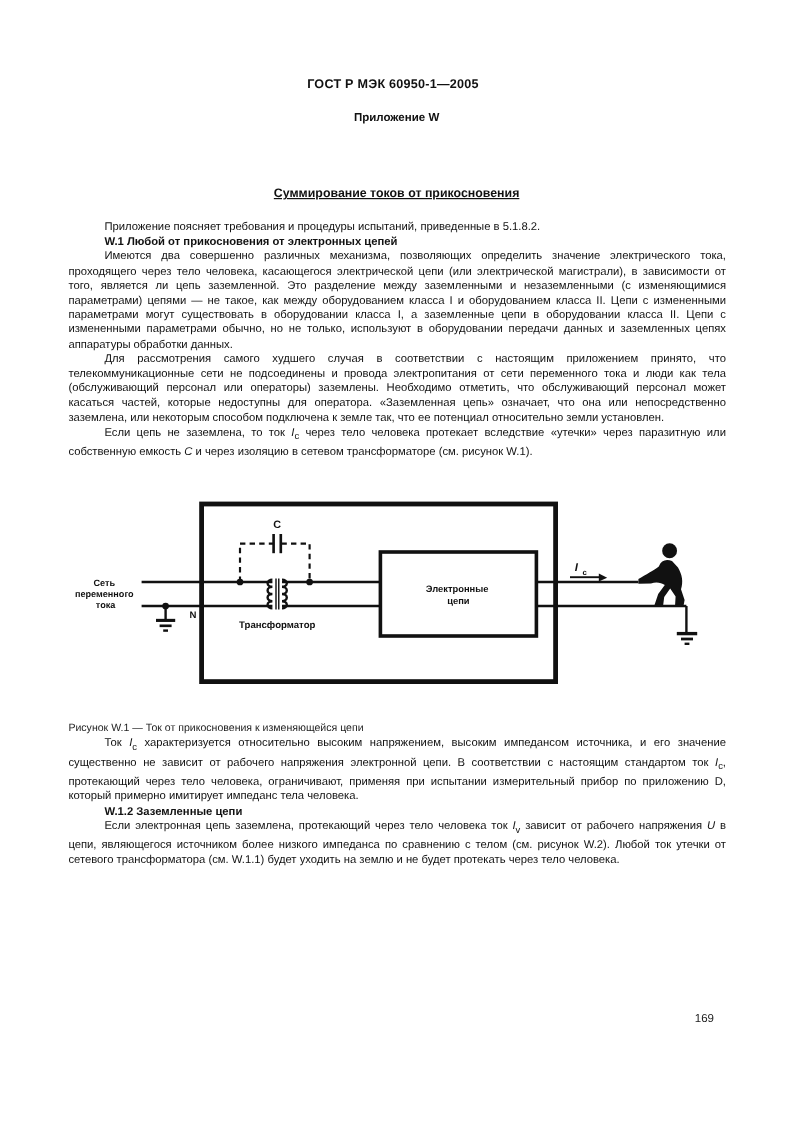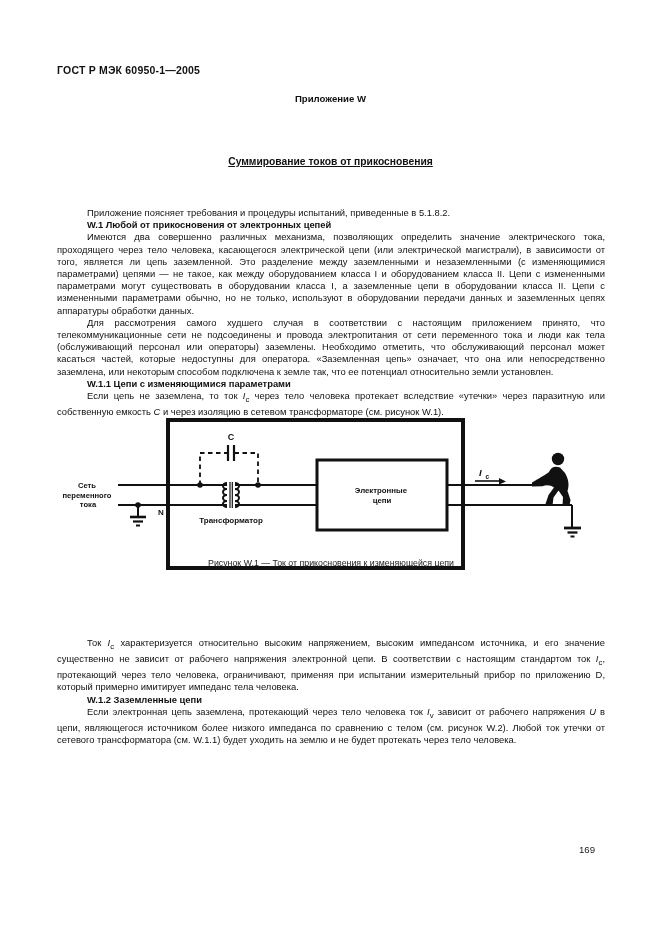--- a/index.html
+++ b/index.html
@@ -4,40 +4,40 @@
 <style>
   html,body { margin:0; padding:0; background:#e8e8e8; }
   .page {
     position:relative; width:661px; height:936px; margin:0 auto;
     background:#ffffff; color:#111;
     font-family:"Liberation Sans","DejaVu Sans",sans-serif;
     overflow:hidden;
   }
   .doc-header {
     position:absolute; top:64px; left:57px; right:63px;
-    text-align:left; font-weight:bold; font-size:10.5px; letter-spacing:.2px;
+    text-align:center; font-weight:bold; font-size:10.5px; letter-spacing:.2px;
   }
   .appendix-block {
     position:absolute; top:93px; left:0; width:661px;
     text-align:center; font-weight:bold; font-size:9.6px; line-height:12.5px;
   }
   .doc-title {
     position:absolute; top:156px; left:0; width:661px;
     text-align:center; font-weight:bold; font-size:10.3px;text-decoration:underline;
   }
   .text-block {
     position:absolute; left:57px; width:548px;
-    font-size:9.4px; line-height:12.2px; text-align:justify;margin-top:24px;
+    font-size:9.4px; line-height:12.2px; text-align:justify;
   }
   .text-block p { margin:0; text-indent:30px; }
   .text-block p.subhead { font-weight:bold; }
   .figure-wrap { position:absolute; top:415px; left:55px; width:555px; height:160px; }
   .figure-caption {
-    position:absolute; top:558px; left:57px; width:548px;
-    text-align:center; font-size:8.8px; color:#222;
+    position:absolute; top:601px; left:57px; width:548px;
+    text-align:left; font-size:8.8px; color:#222;
   }
   .page-number {
     position:absolute; top:844px; left:70px; right:66px;
     text-align:right; font-size:9.6px; color:#222;
   }
   svg text { font-family:"Liberation Sans","DejaVu Sans",sans-serif; fill:#111; }
 </style>
 </head>
 <body>
 
@@ -49,21 +49,20 @@
     <div>Приложение W</div>
   </div>
 
   <div class="doc-title">Суммирование токов от прикосновения</div>
 
   <div class="text-block" style="top:183px;">
     <p>Приложение поясняет требования и процедуры испытаний, приведенные в 5.1.8.2.</p>
     <p class="subhead">W.1 Любой от прикосновения от электронных цепей</p>
     <p>Имеются два совершенно различных механизма, позволяющих определить значение электрического тока, проходящего через тело человека, касающегося электрической цепи (или электрической магистрали), в зависимости от того, является ли цепь заземленной. Это разделение между заземленными и незаземленными (с изменяющимися параметрами) цепями — не такое, как между оборудованием класса I и оборудованием класса II. Цепи с измененными параметрами могут существовать в оборудовании класса I, а заземленные цепи в оборудовании класса II. Цепи с измененными параметрами обычно, но не только, используют в оборудовании передачи данных и заземленных цепях аппаратуры обработки данных.</p>
     <p>Для рассмотрения самого худшего случая в соответствии с настоящим приложением принято, что телекоммуникационные сети не подсоединены и провода электропитания от сети переменного тока и люди как тела (обслуживающий персонал или операторы) заземлены. Необходимо отметить, что обслуживающий персонал может касаться частей, которые недоступны для оператора. «Заземленная цепь» означает, что она или непосредственно заземлена, или некоторым способом подключена к земле так, что ее потенциал относительно земли установлен.</p>
-    <p class="subhead">W.1.1 Цепи с изменяющимися параметрами</p>
     <p>Если цепь не заземлена, то ток <i>I</i><sub>c</sub> через тело человека протекает вследствие «утечки» через паразитную или собственную емкость <i>С</i> и через изоляцию в сетевом трансформаторе (см. рисунок W.1).</p>
   </div>
 
   <div class="figure-wrap">
     <svg width="555" height="160" viewBox="0 0 555 160">
 
       <rect x="113" y="5" width="295" height="148" fill="none" stroke="#111" stroke-width="4"></rect>
 
       <text text-anchor="middle" font-size="7.6" font-weight="bold">
         <tspan x="33" y="73">Сеть</tspan>

